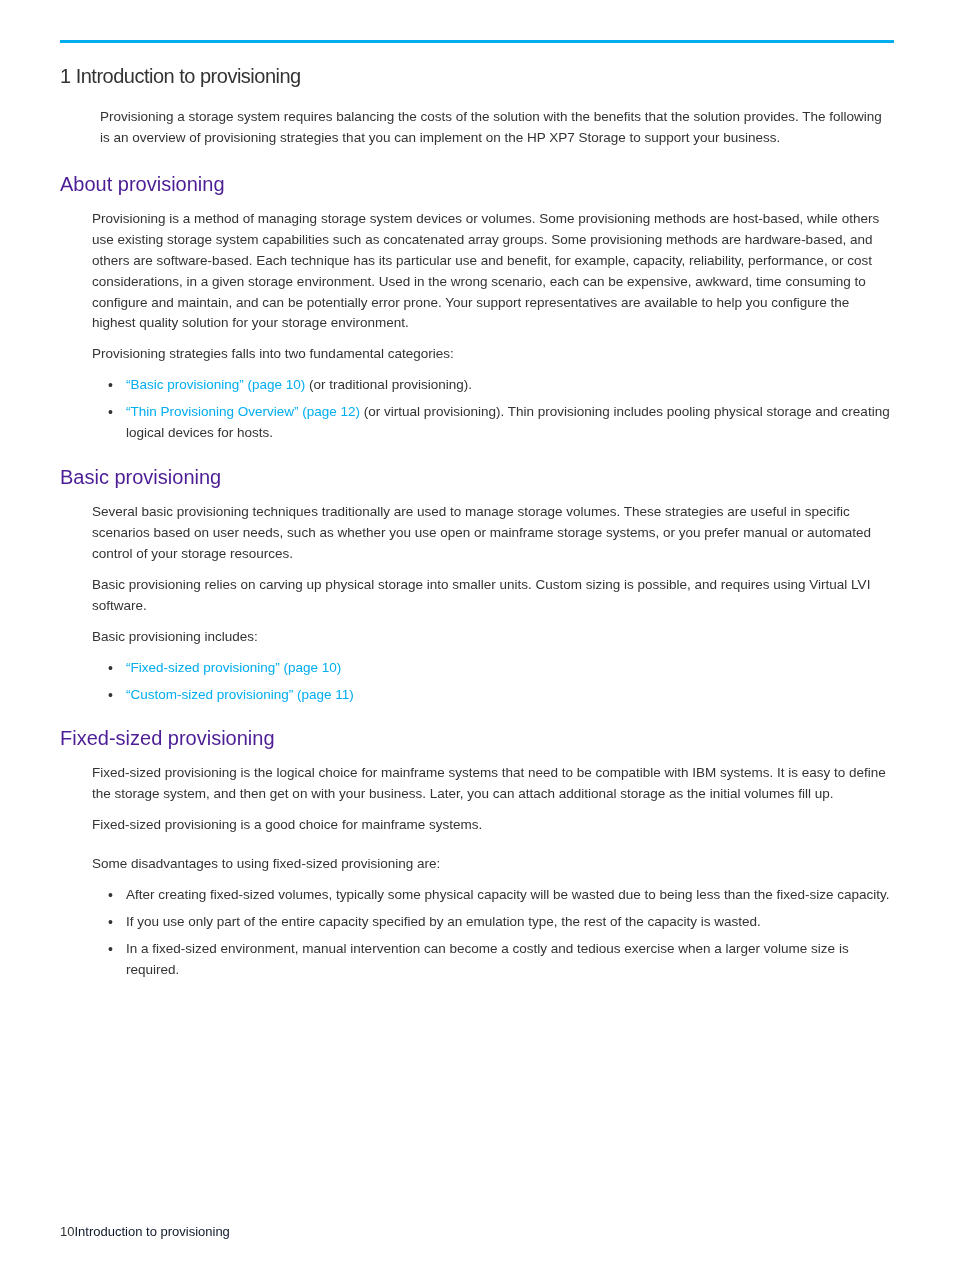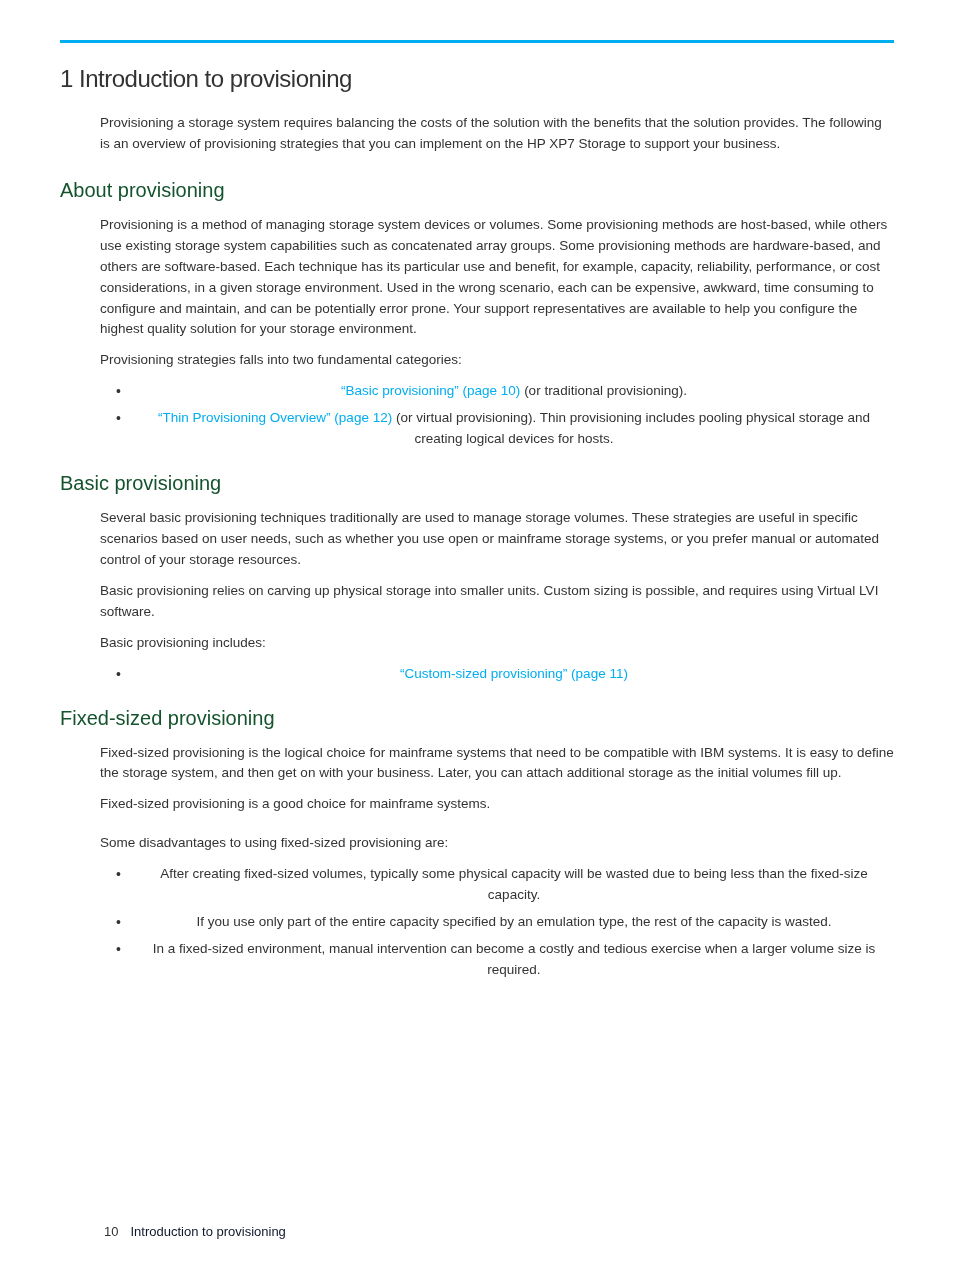--- a/index.html
+++ b/index.html
@@ -24,59 +24,58 @@
       position: relative;
     }
 
     .top-rule {
       border: none;
       border-top: 3px solid #00adef;
       margin-bottom: 18px;
     }
 
     h1.chapter-title {
-      font-size: 24px;
+      font-size: 20px;
       font-weight: 300;
       color: #333333;
       margin-bottom: 16px;
       letter-spacing: -0.5px;
     }
 
     .intro-paragraph {
       margin-left: 40px;
       margin-bottom: 20px;
       font-size: 13.5px;
       line-height: 1.55;
       color: #333333;
     }
 
     h2.section-heading {
       font-size: 20px;
       font-weight: 300;
-      color: #14532d;
+      color: #4c1d95;
       margin-bottom: 10px;
       margin-top: 4px;
     }
 
     .section-content {
-      margin-left: 40px;
+      margin-left: 32px;
       margin-bottom: 8px;
     }
 
     .section-content p {
       margin-bottom: 10px;
       font-size: 13.5px;
       line-height: 1.55;
       color: #333333;
     }
 
     .section-content ul {
       list-style: none;
       margin: 6px 0 10px 16px;
-      text-align: center;
     }
 
     .section-content ul li {
       position: relative;
       padding-left: 18px;
       margin-bottom: 6px;
       font-size: 13.5px;
       line-height: 1.55;
       color: #333333;
     }
@@ -94,22 +93,20 @@
       text-decoration: none;
     }
 
     .footer {
       position: absolute;
       bottom: 30px;
       left: 60px;
       right: 60px;
       display: flex;
       align-items: center;
-      gap: 12px;
-      margin-left: 44px;
     }
 
     .footer-page-number {
       font-size: 13px;
       color: #333333;
     }
 
     .footer-section-title {
       font-size: 13px;
       color: #0f172a;
@@ -146,20 +143,23 @@
   </div>
 
   <div class="section-block">
     <h2 class="section-heading">Basic provisioning</h2>
     <div class="section-content">
       <p>Several basic provisioning techniques traditionally are used to manage storage volumes. These strategies are useful in specific scenarios based on user needs, such as whether you use open or mainframe storage systems, or you prefer manual or automated control of your storage resources.</p>
       <p>Basic provisioning relies on carving up physical storage into smaller units. Custom sizing is possible, and requires using Virtual LVI software.</p>
       <p>Basic provisioning includes:</p>
       <ul>
         <li>
+          <a class="link-text" href="#">“Fixed-sized provisioning” (page 10)</a>
+        </li>
+        <li>
           <a class="link-text" href="#">“Custom-sized provisioning” (page 11)</a>
         </li>
       </ul>
     </div>
   </div>
 
   <div class="section-block">
     <h2 class="section-heading">Fixed-sized provisioning</h2>
     <div class="section-content">
       <p>Fixed-sized provisioning is the logical choice for mainframe systems that need to be compatible with IBM systems. It is easy to define the storage system, and then get on with your business. Later, you can attach additional storage as the initial volumes fill up.</p>

